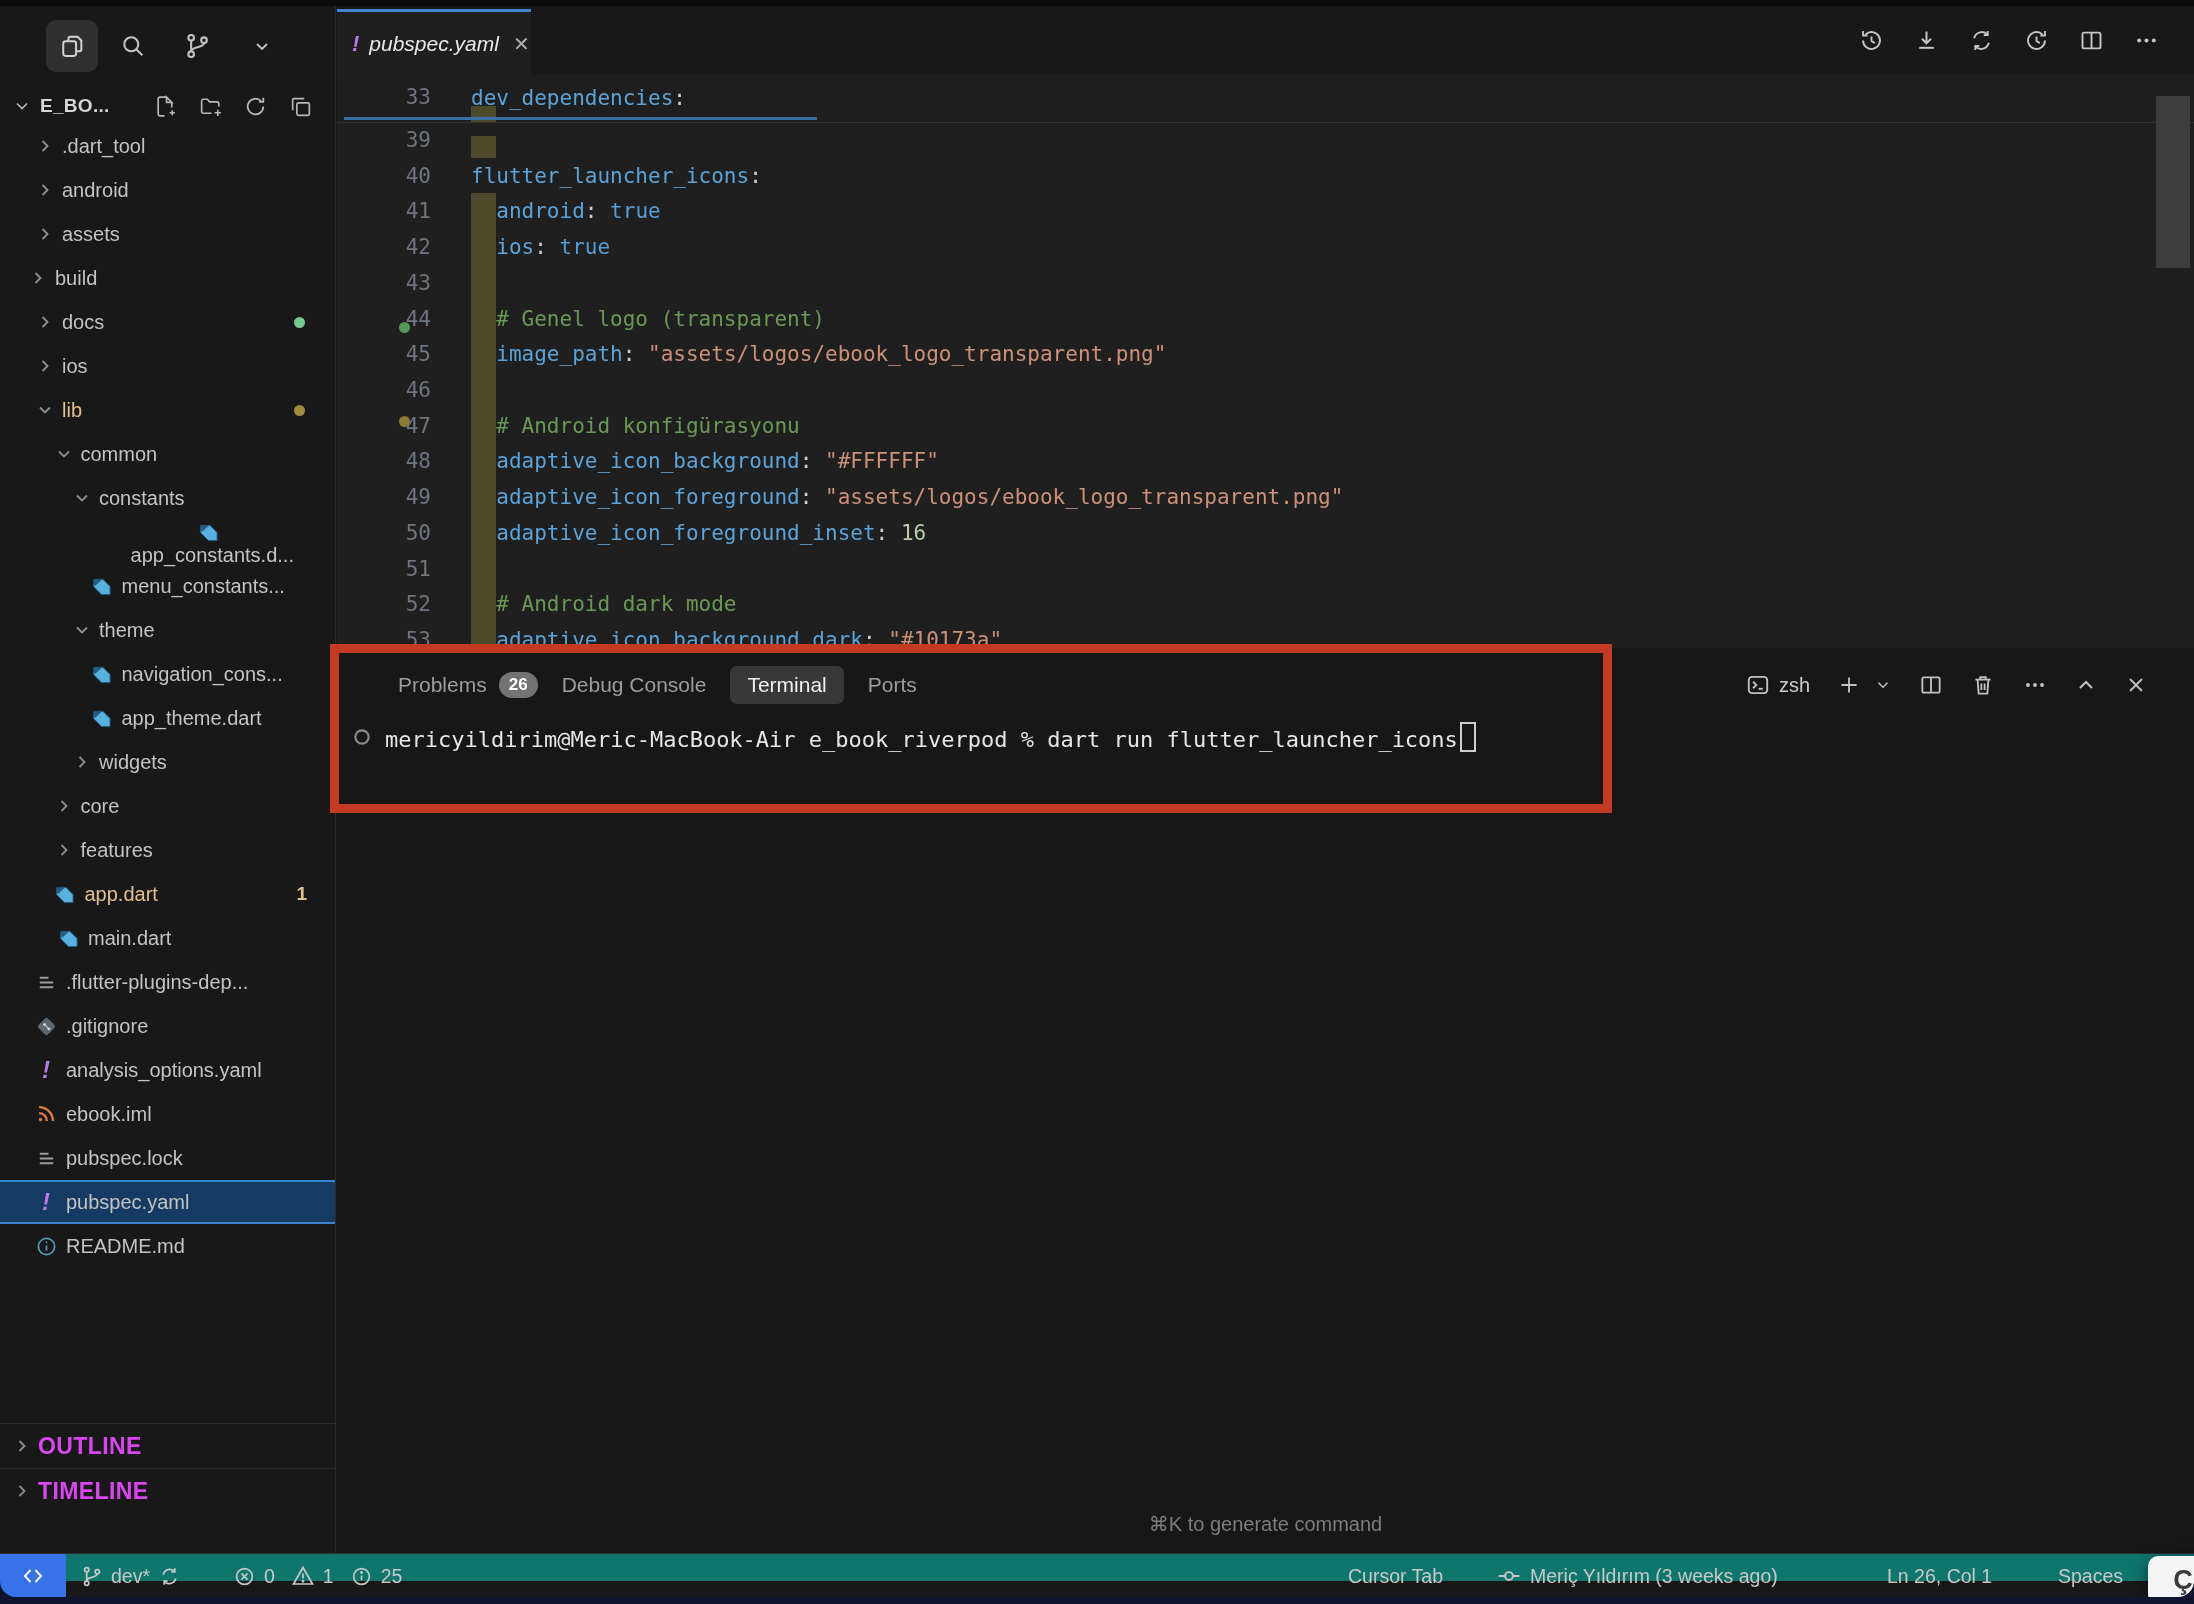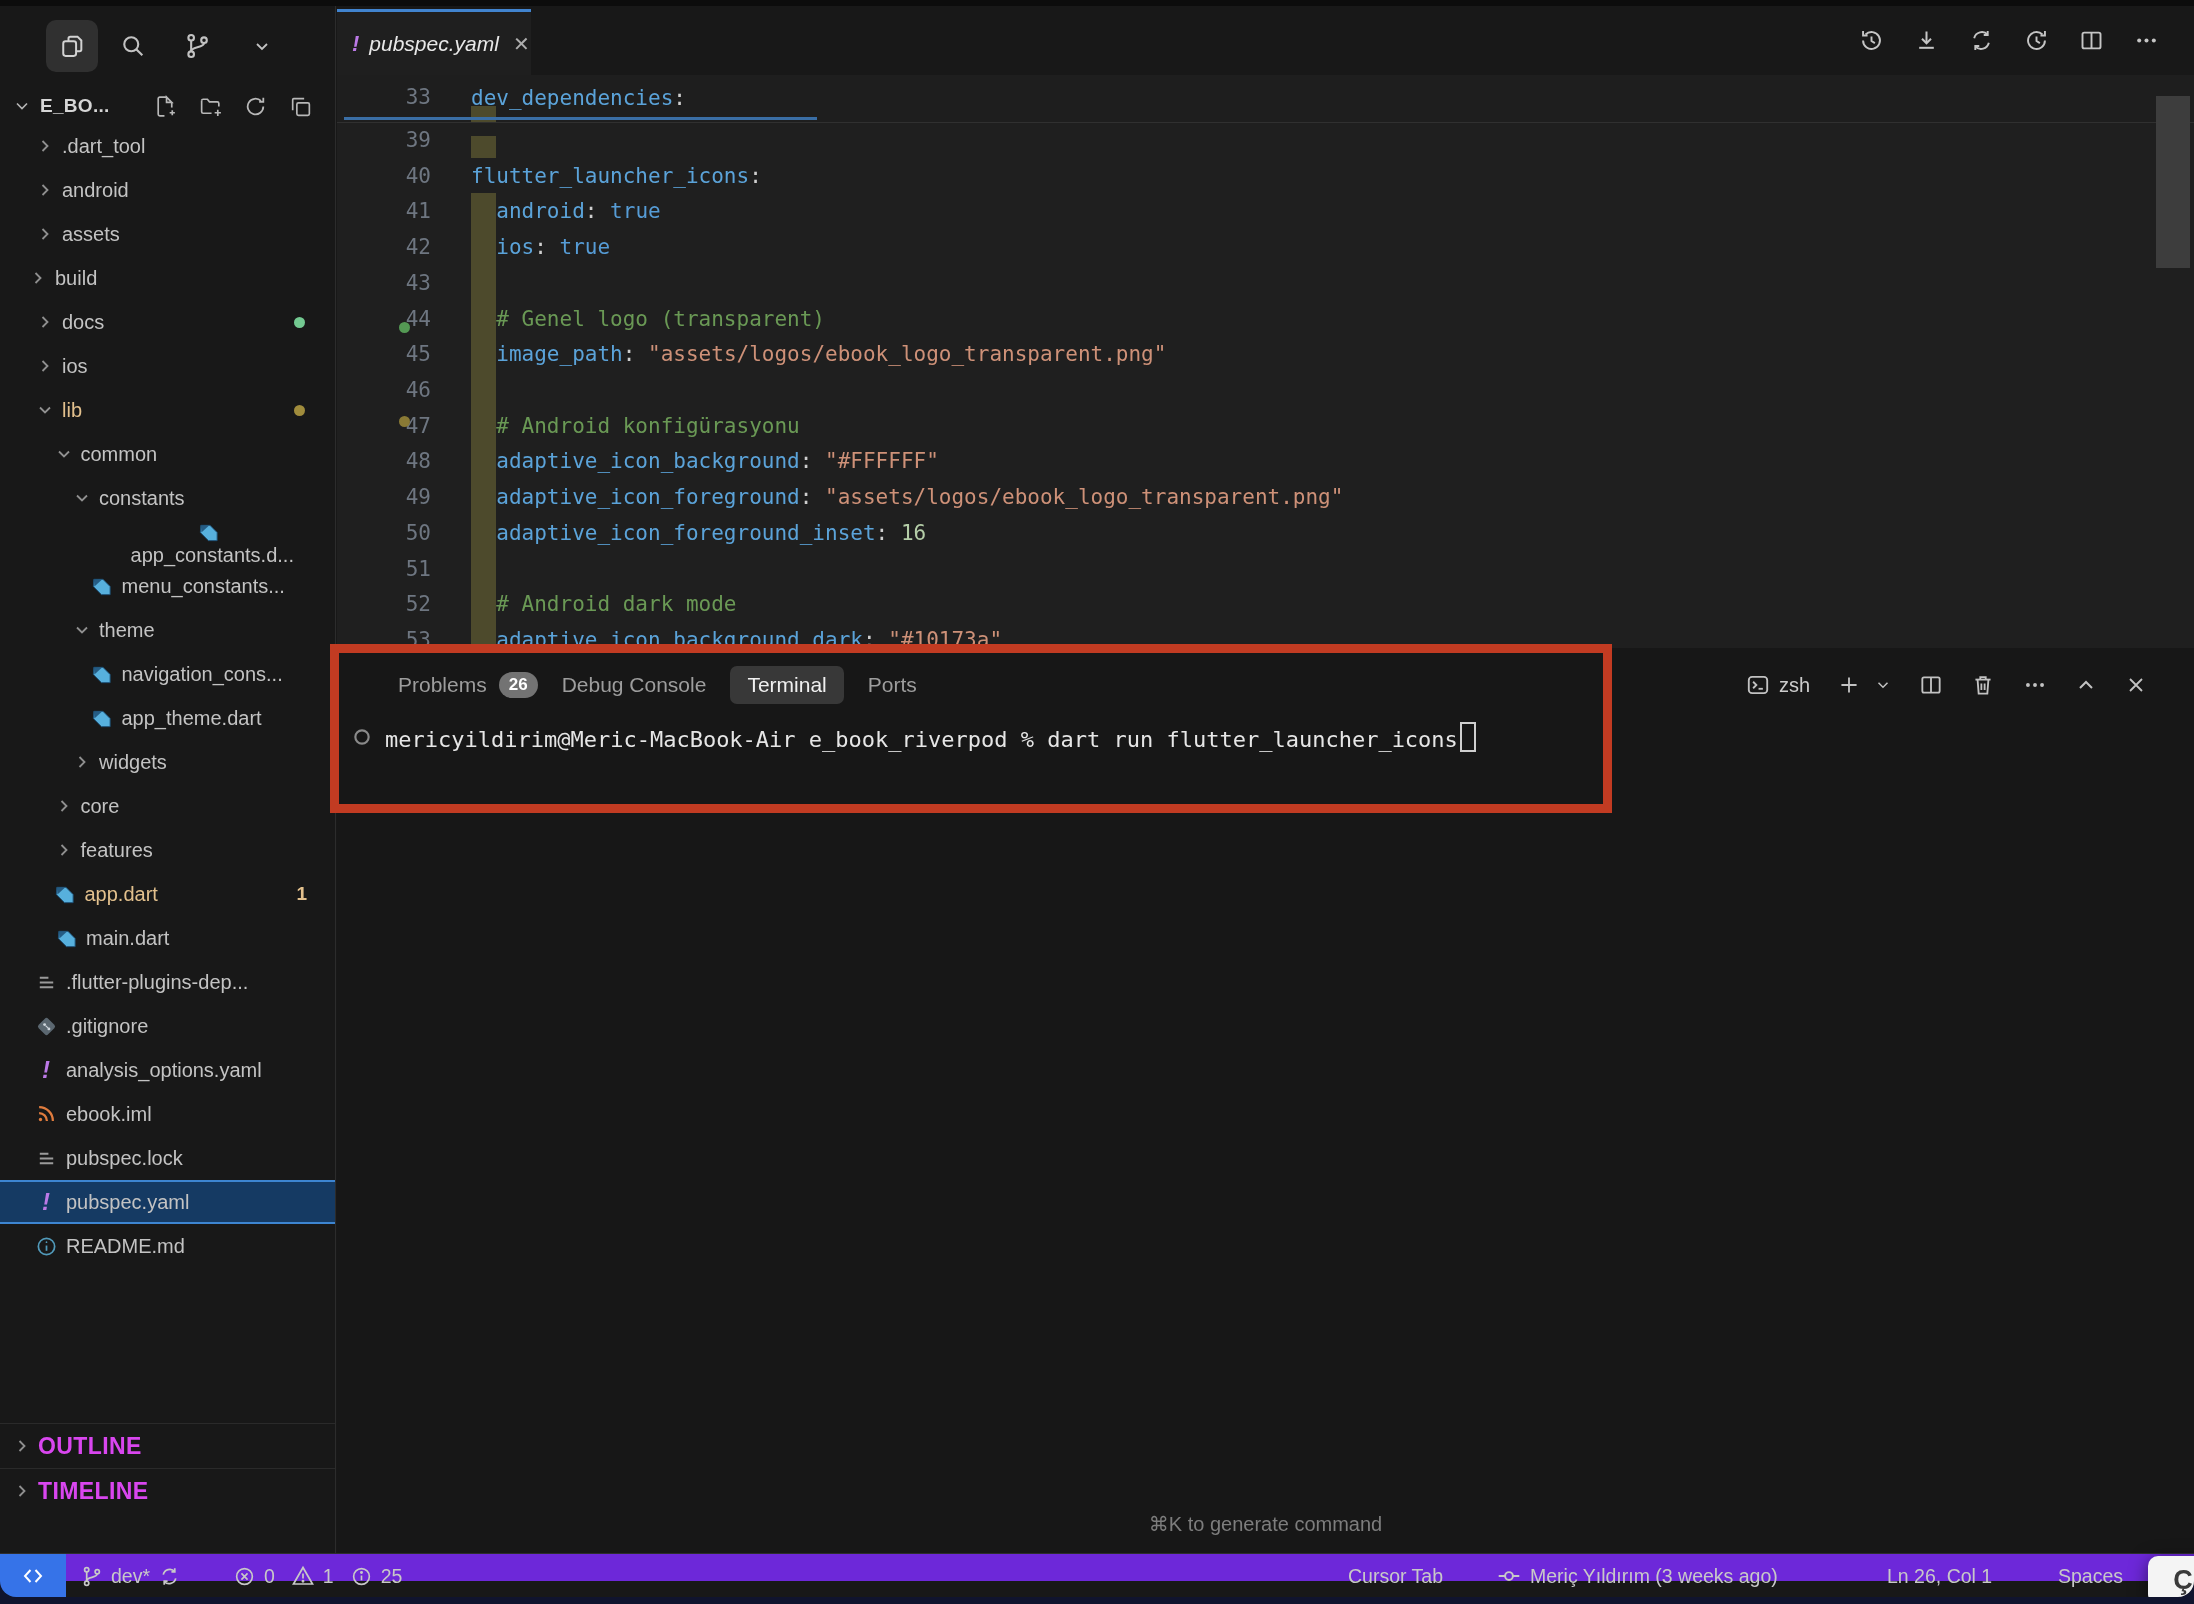--- a/index.html
+++ b/index.html
@@ -68,21 +68,21 @@
   .termline{position:absolute;left:15px;top:74px;height:30px;display:flex;align-items:center;}
   .termtext{font-family:"DejaVu Sans Mono",monospace;font-size:22px;color:#e6e6e6;margin-left:13px;white-space:pre;}
   .cursorblock{display:inline-block;width:12px;height:26px;border:2px solid #cfcfcf;vertical-align:-5px;margin-left:2px;}
   .hint{position:absolute;left:0;top:864px;width:100%;text-align:center;font-size:20px;color:#7d7d7d;}
 
   
   .annotation{position:absolute;left:330px;top:644px;width:1282px;height:169px;border:9px solid #c23b22;
               box-sizing:border-box;pointer-events:none;z-index:40;}
 
   
-  .statusbar{position:absolute;left:0;top:1553px;width:2194px;height:28px;background:#6d28d9;
+  .statusbar{position:absolute;left:0;top:1553px;width:2194px;height:28px;background:#0f766e;
              border-top:1px solid #2e2e2e;box-sizing:border-box;font-size:19.5px;color:#c8c8c8;z-index:30;}
   .sb-remote{position:absolute;left:0;top:0;width:66px;height:44px;background:#3673e8;display:flex;
              align-items:center;justify-content:center;cursor:pointer;}
   .st-item{position:absolute;top:0;height:44px;display:flex;align-items:center;gap:8px;cursor:pointer;}
   .imebox{position:absolute;left:2148px;top:1556px;width:70px;height:48px;background:#f4f4f4;border-radius:10px;
           box-shadow:0 4px 18px rgba(0,0,0,.55);z-index:60;display:flex;align-items:center;justify-content:center;
           color:#3a3a3a;font-size:27px;font-weight:bold;}
   svg{display:block;}
 </style>
 </head>
@@ -314,21 +314,21 @@
           <div class="trow" style="padding-left: 52.5px;">
             <span class="ficon">
               <svg width="23" height="23" viewBox="0 0 24 24">
                 <path fill="#57b0dd" stroke="#1c4e74" stroke-width="1" d="M4 4.5h9.5L21 12v8.5H12L3.5 12z"></path>
                 <path fill="#1c4e74" d="M4 4.5l8 .6-7.4 7z" opacity="0.85"></path>
               </svg>
             </span>
             <span class="tlabel" style="color: rgb(226, 192, 141);">app.dart</span>
             <span class="nbadge" style="color: rgb(226, 192, 141);">1</span>
           </div>
-          <div class="trow" style="padding-left: 54px;">
+          <div class="trow" style="padding-left: 43px; margin-left: 13px;">
             <span class="ficon">
               <svg width="23" height="23" viewBox="0 0 24 24">
                 <path fill="#57b0dd" stroke="#1c4e74" stroke-width="1" d="M4 4.5h9.5L21 12v8.5H12L3.5 12z"></path>
                 <path fill="#1c4e74" d="M4 4.5l8 .6-7.4 7z" opacity="0.85"></path>
               </svg>
             </span>
             <span class="tlabel">main.dart</span>
           </div>
           <div class="trow" style="padding-left: 34px;">
             <span class="ficon">

